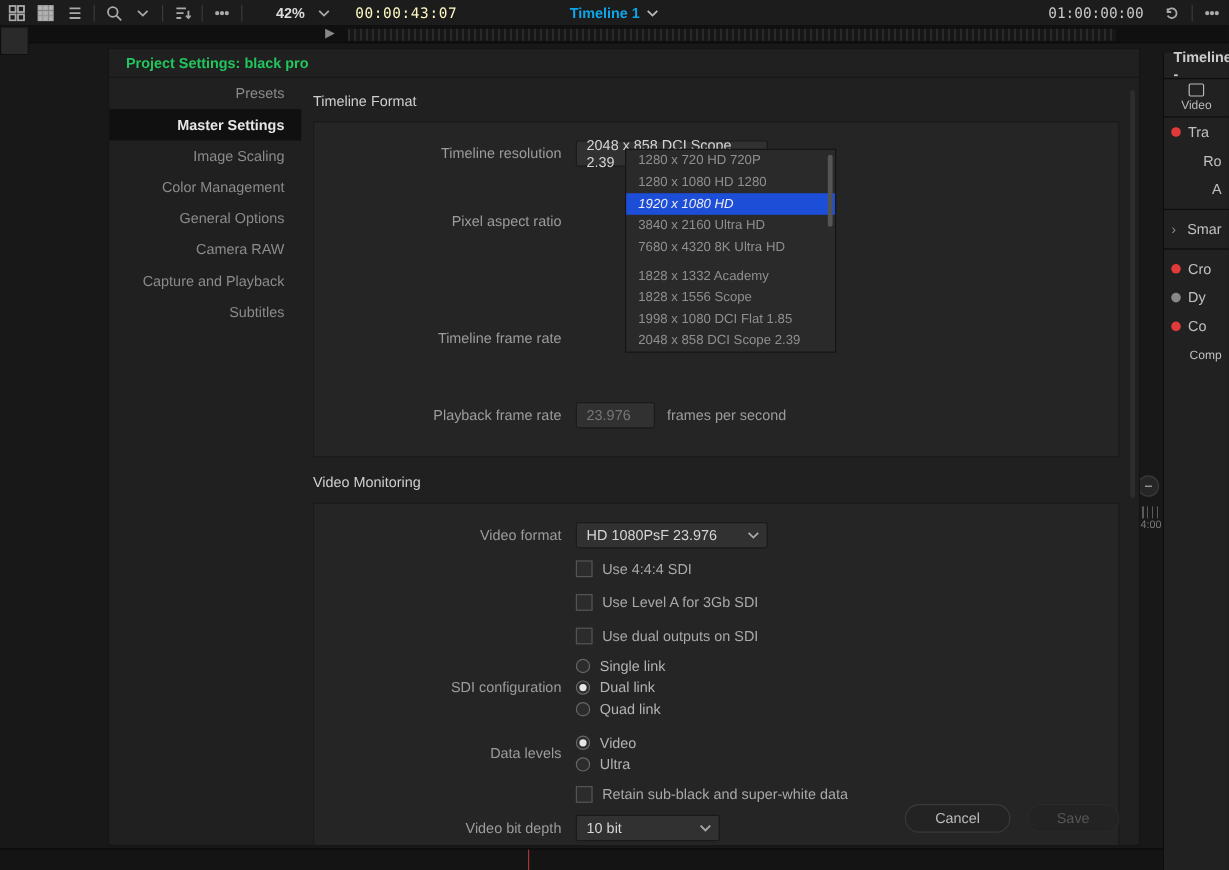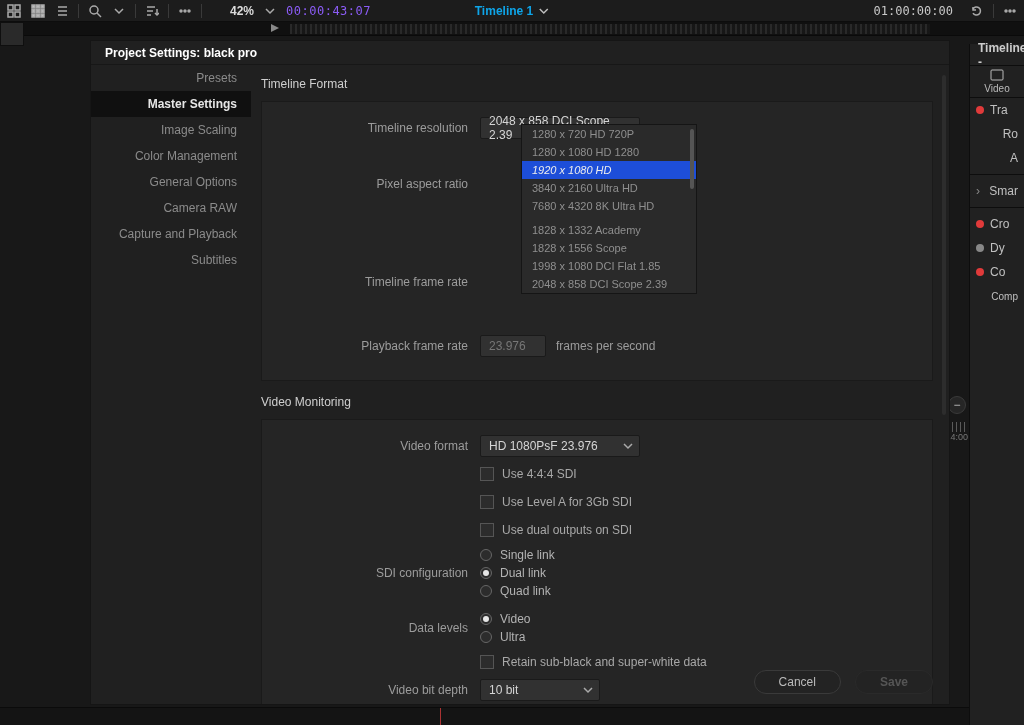--- a/index.html
+++ b/index.html
@@ -1,20 +1,20 @@
 <!DOCTYPE html>
 <html><head>
 <meta charset="utf-8">
 <style>
   * { box-sizing: border-box; margin: 0; padding: 0; }
   html, body { width: 1024px; height: 725px; overflow: hidden; font-family: -apple-system, "Segoe UI", Arial, sans-serif; font-size: 12px; color: #a8a8a8; background: #181818; }
   .topbar { height: 22px; background: #1c1c1c; display: flex; align-items: center; padding: 0 6px; gap: 8px; border-bottom: 1px solid #0d0d0d; }
   .topbar .ico { width: 16px; height: 16px; display: inline-flex; align-items: center; justify-content: center; color: #bbb; }
   .topbar .zoom { margin-left: 20px; font-weight: 600; color: #dcdcdc; }
-  .topbar .tc { color: #8b5cf6; font-family: monospace; letter-spacing: .5px; }
+  .topbar .tc { margin-left: 10px; color: #fef9c3; font-family: monospace; letter-spacing: .5px; }
   .topbar .spacer { flex: 1; }
   .topbar .center { position: absolute; left: 50%; transform: translateX(-50%); font-weight: 600; color: #0ea5e9; display: flex; align-items: center; gap: 6px; }
   .topbar .rt { font-family: monospace; color: #c8c8c8; margin-right: 8px; }
   .divider { width: 1px; height: 14px; background: #3a3a3a; }
 
   .strip { height: 14px; background: #101010; border-bottom: 1px solid #0a0a0a; display: flex; align-items: center; }
   .strip .play { margin-left: 270px; width: 12px; height: 12px; color: #777; }
   .strip .wave { margin-left: 8px; height: 10px; flex: 0 0 640px; background: repeating-linear-gradient(90deg, #3a3a3a 0 2px, #1b1b1b 2px 5px); opacity: .6; }
 
   .rightpanel { position: absolute; top: 0; right: 0; width: 55px; height: 100%; background: #212121; border-left: 1px solid #0d0d0d; margin-top: 44px; }
@@ -22,21 +22,21 @@
   .rightpanel .vidtab { height: 32px; display:flex; flex-direction:column; align-items:center; justify-content:center; color:#bbb; font-size:10px; gap:2px; border-bottom:1px solid #0d0d0d;}
   .rightpanel .line { height: 24px; display:flex; align-items:center; padding-left:6px; gap:6px; color:#c0c0c0; }
   .rightpanel .dot { width:8px; height:8px; border-radius:50%; background:#e03a3a; }
   .rightpanel .dotg { width:8px; height:8px; border-radius:50%; background:#888; }
   .rightpanel .sep { height:1px; background:#0d0d0d; margin:4px 0;}
 
   .thumb { position:absolute; left:0; top:22px; width:24px; height:24px; background:#2a2a2a; border:1px solid #0f0f0f; }
 
   
   .modal { position: absolute; left: 90px; top: 40px; width: 860px; height: 665px; background: #202020; border: 1px solid #151515; display:flex; flex-direction:column; }
-  .modal-header { height: 24px; display:flex; align-items:center; padding-left: 14px; color:#ffffff; font-weight:600; border-bottom: 1px solid #171717; }
+  .modal-header { height: 24px; display:flex; align-items:center; padding-left: 14px; color:#22c55e; font-weight:600; border-bottom: 1px solid #171717; }
   .modal-body { flex:1; display:flex; overflow:hidden; }
   .sbar { width: 160px; }
   .sbar .item { height: 26px; display:flex; align-items:center; justify-content:flex-end; padding-right: 14px; color:#8b8b8b; cursor:pointer; }
   .sbar .item.active { background:#101010; color:#e6e6e6; font-weight:600; }
 
   .content { flex:1; padding: 12px 16px 0 10px; overflow:auto; position:relative; }
   .section-title { color:#cfcfcf; margin: 0 0 10px 0; }
   .panel { background:#252525; border:1px solid #1a1a1a; padding: 14px 18px 18px 18px; margin-bottom: 14px; }
   .row { display:flex; align-items:center; min-height: 24px; margin-bottom: 4px; }
   .lbl { width: 200px; text-align:right; padding-right: 12px; color:#9c9c9c; }
@@ -54,21 +54,21 @@
 
   
   .dd { position:absolute; left: 212px; top: 22px; width: 176px; background:#2a2a2a; border:1px solid #151515; z-index: 50; margin-left: 47px; }
   .dd .it { height:18px; padding:0 10px; display:flex; align-items:center; color:#8f8f8f; font-size:11px; }
   .dd .it.hov { background:#1d4ed8; color:#eee;font-style:italic; }
   .dd .grp-sep { height:6px; }
   .dd .sbthumb { position:absolute; right:2px; top:4px; width:4px; height:60px; background:#555; border-radius:2px;}
 
   .footer { position:absolute; bottom:10px; right:16px; display:flex; gap:14px; }
   .btn { height:24px; padding: 0 24px; border:1px solid #3a3a3a; border-radius:12px; display:inline-flex; align-items:center; color:#bbb; background:#232323; }
-  .btn.disabled { color:#555; border-color:#2a2a2a;font-weight:bold; }
+  .btn.disabled { color:#555; border-color:#2a2a2a; }
 
   .content-scroll { position:absolute; right:3px; top:10px; width:4px; height:340px; background:#3a3a3a; border-radius:2px; opacity:.5;}
 
   
   .tl-bottom { position:absolute; left:0; right:55px; bottom:0; height:18px; background:#141414; border-top:1px solid #0b0b0b; }
   .tl-bottom .mark { position:absolute; left:440px; top:0; bottom:0; width:1px; background:#a33; }
 
   
   .rtools { position:absolute; right:58px; top:396px; display:flex; align-items:center; gap:8px; }
   .rtools .ibtn { width:18px; height:18px; border:1px solid #3a3a3a; border-radius:3px; display:flex; align-items:center; justify-content:center; color:#bbb; background:#262626;}

